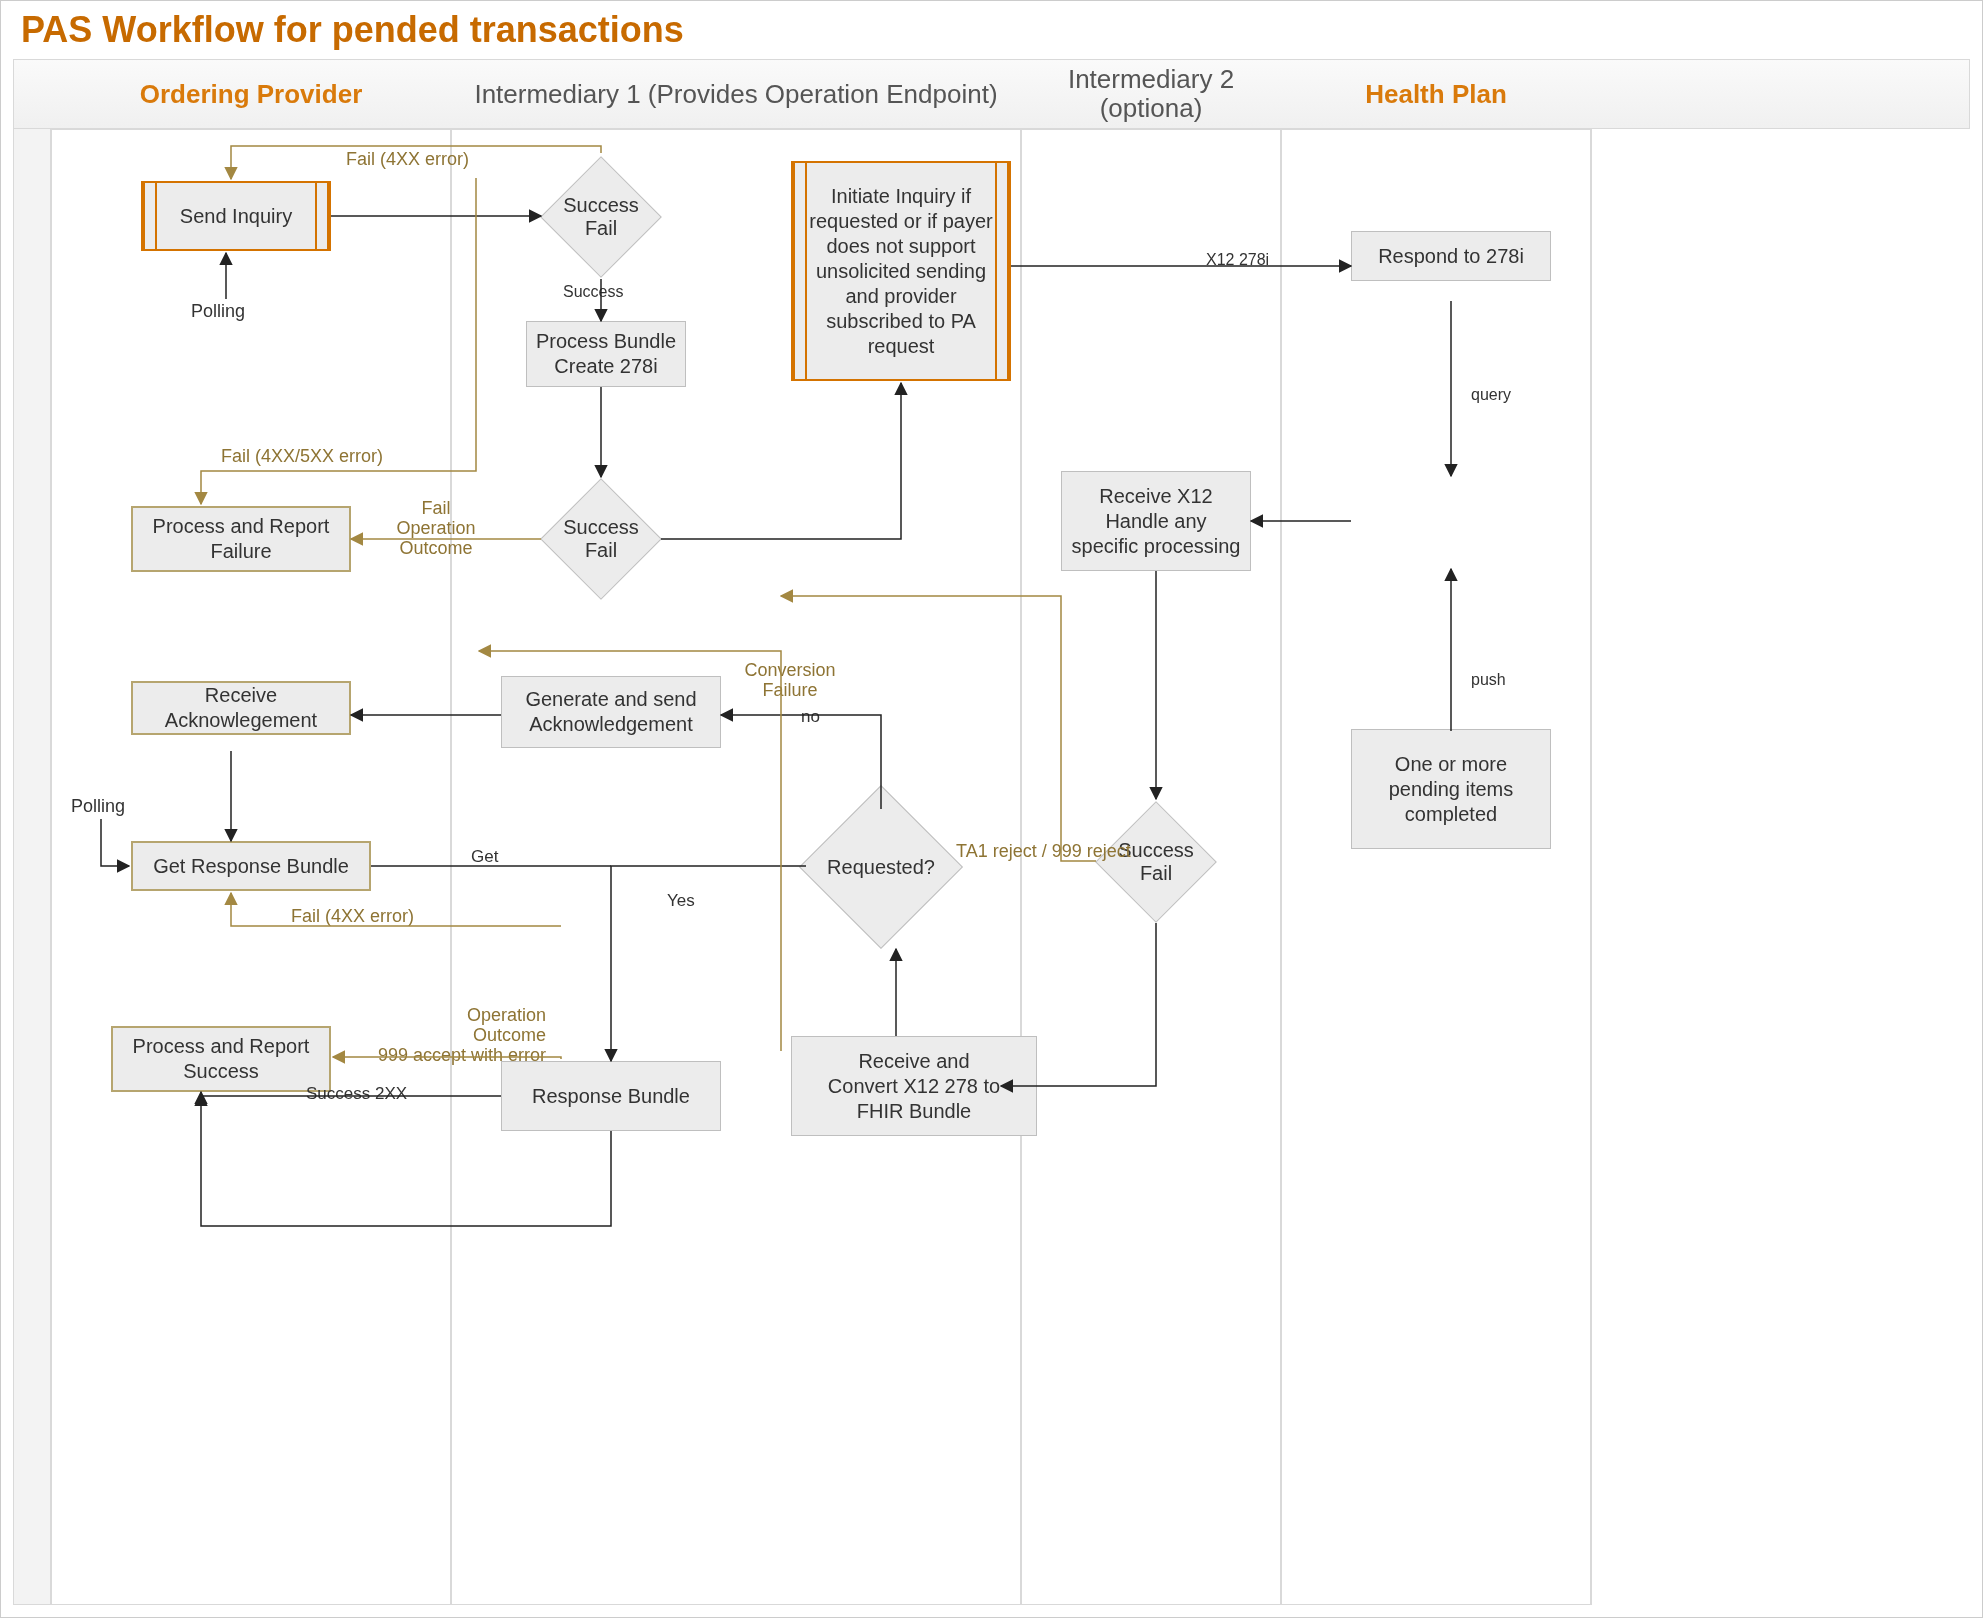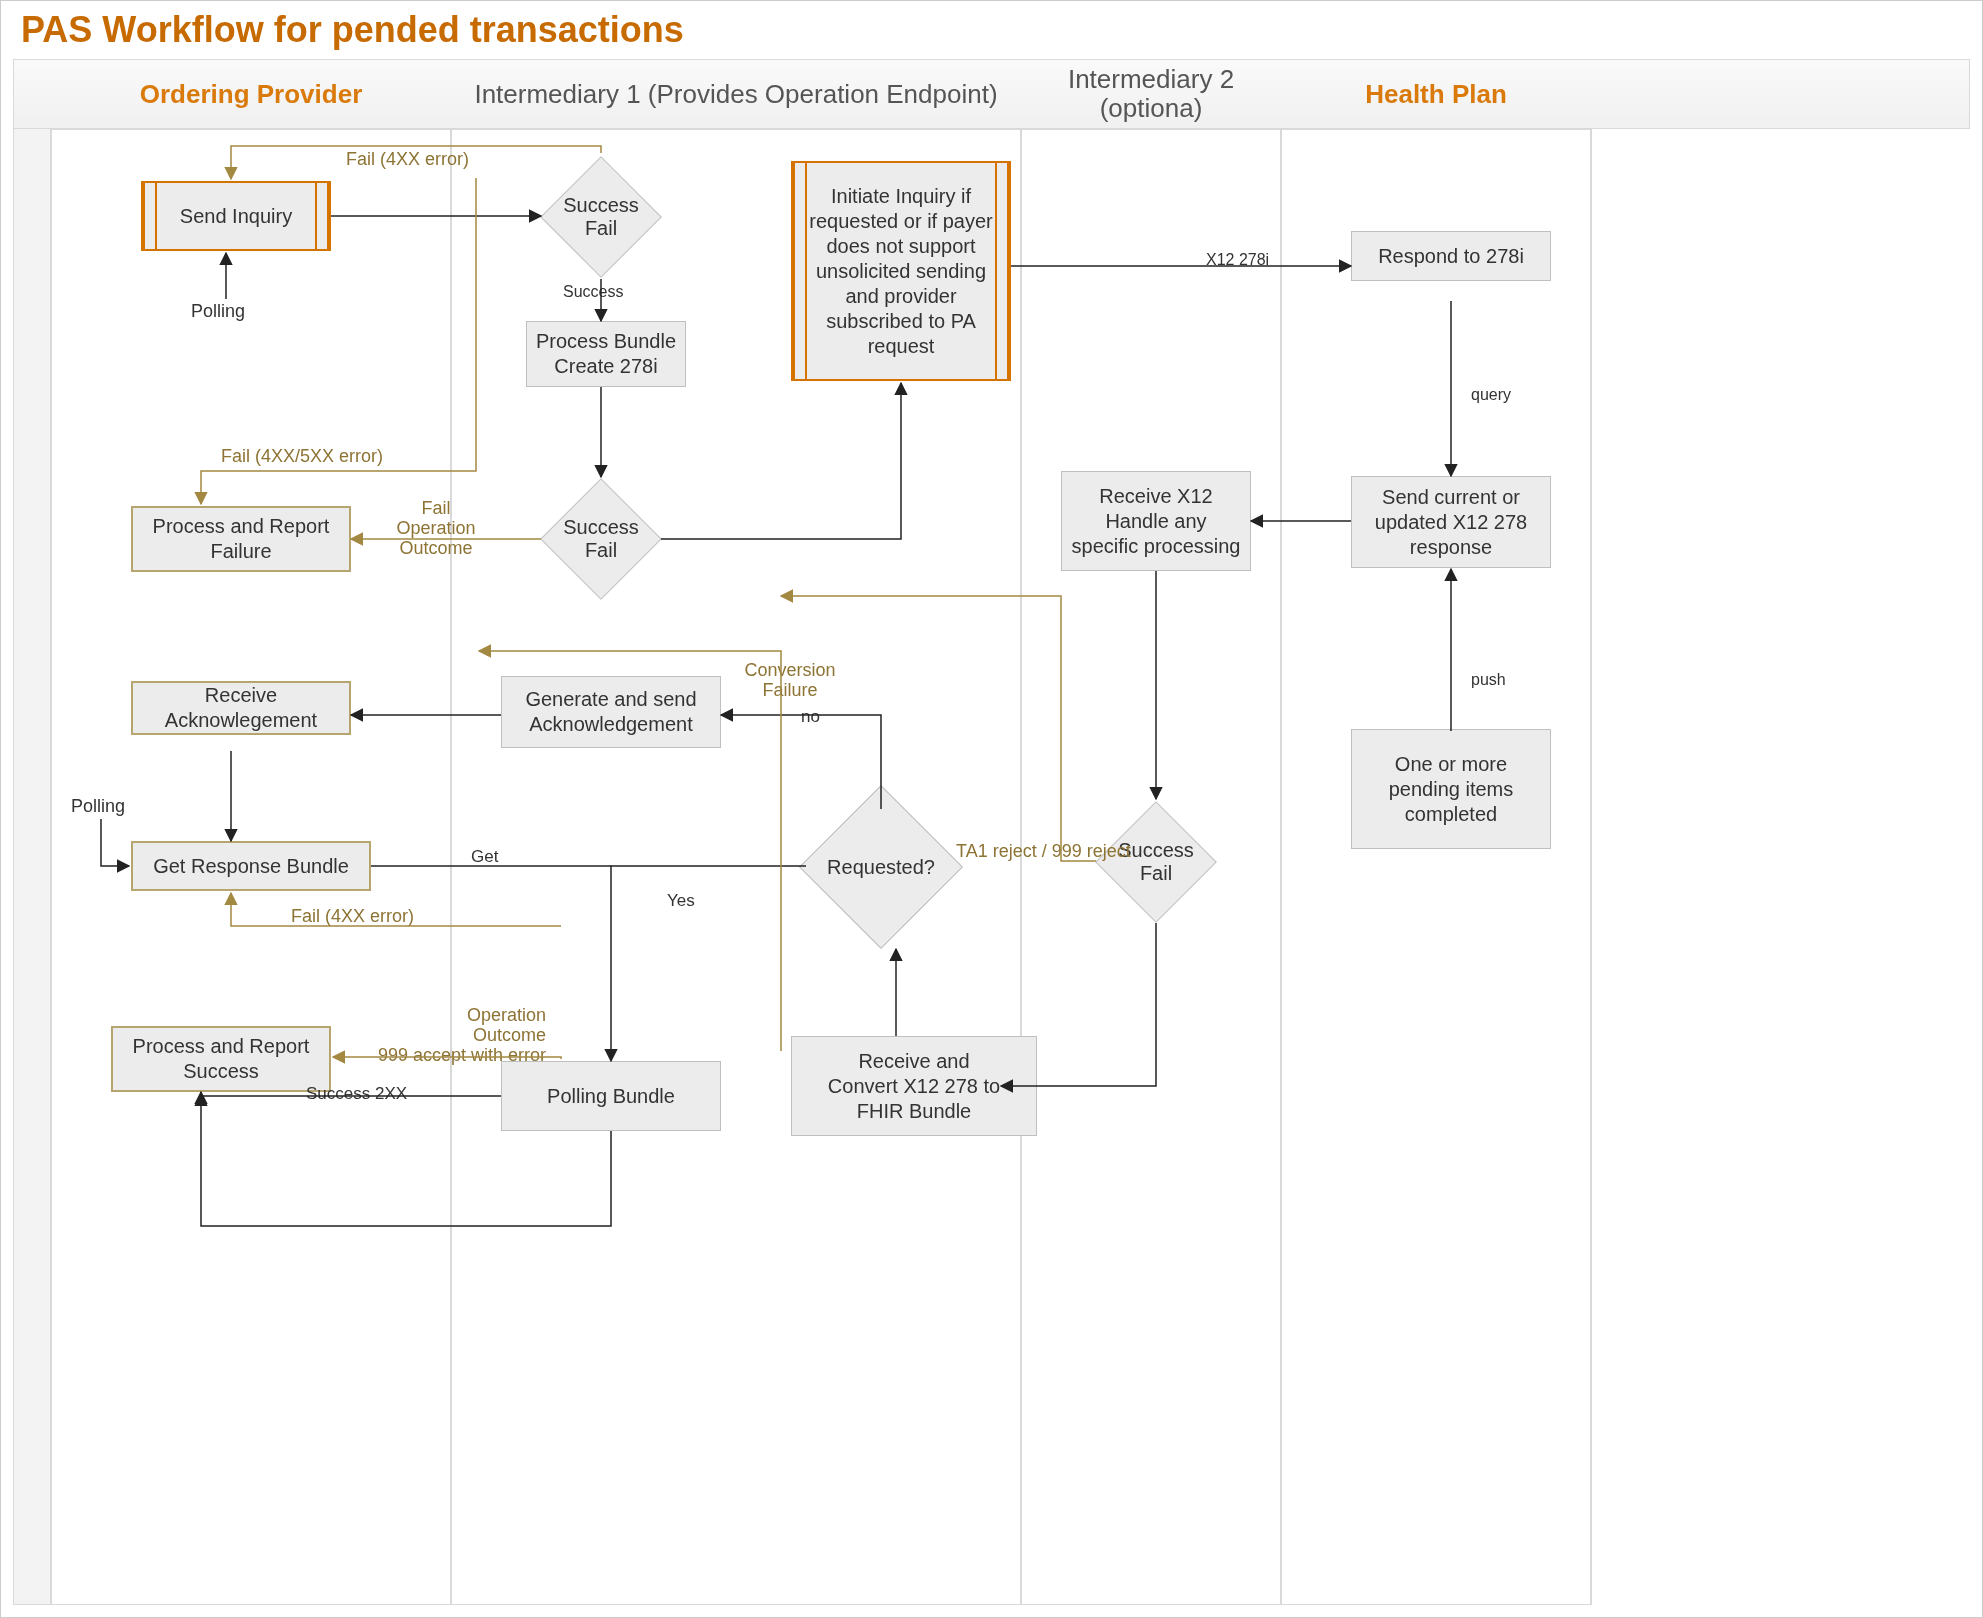--- a/index.html
+++ b/index.html
@@ -170,33 +170,32 @@
   </div>
 
   <div class="node orange-strong orange-doublestripe" style="left:790px; top:160px; width:220px; height:220px; font-size:20px;">Initiate Inquiry if requested or if payer does not support unsolicited sending and provider subscribed to PA request</div>
 
   <div class="node" style="left:500px; top:675px; width:220px; height:72px;">Generate and send<br>Acknowledgement</div>
 
   <div class="diamond" style="left:822px; top:808px; width:116px; height:116px;">
        <div class="dlabel">Requested?</div>
   </div>
 
-  <div class="node" style="left:500px; top:1060px; width:220px; height:70px;">Polling Bundle</div>
+  <div class="node" style="left:500px; top:1060px; width:220px; height:70px;">Response Bundle</div>
 
   <div class="node" style="left:790px; top:1035px; width:246px; height:100px;">Receive and<br>Convert X12 278 to<br>FHIR Bundle</div>
 
   <div class="node" style="left:1060px; top:470px; width:190px; height:100px;">Receive X12<br>Handle any<br>specific processing</div>
 
   <div class="diamond" style="left:1112px; top:818px; width:86px; height:86px;">
        <div class="dlabel">Success<br>Fail</div>
   </div>
 
   <div class="node" style="left:1350px; top:230px; width:200px; height:50px;">Respond to 278i</div>
 
-  <div class="node" style="left:1350px; top:475px; width:200px; height:92px;">Send current or<br>updated X12 278<br>response</div>
 
   <div class="node" style="left:1350px; top:728px; width:200px; height:120px;">One or more<br>pending items<br>completed</div>
 
   <div class="small-label khaki" style="left:345px; top:148px;">Fail (4XX error)</div>
   <div class="small-label" style="left:562px; top:282px; font-size:16px;">Success</div>
   <div class="small-label khaki" style="left:220px; top:445px;">Fail (4XX/5XX error)</div>
   <div class="small-label khaki center" style="left:375px; top:498px; width:120px;">Fail<br>Operation<br>Outcome</div>
   <div class="small-label" style="left:1205px; top:250px; font-size:16px;">X12 278i</div>
   <div class="small-label" style="left:1470px; top:385px; font-size:16px;">query</div>
   <div class="small-label" style="left:1470px; top:670px; font-size:16px;">push</div>

